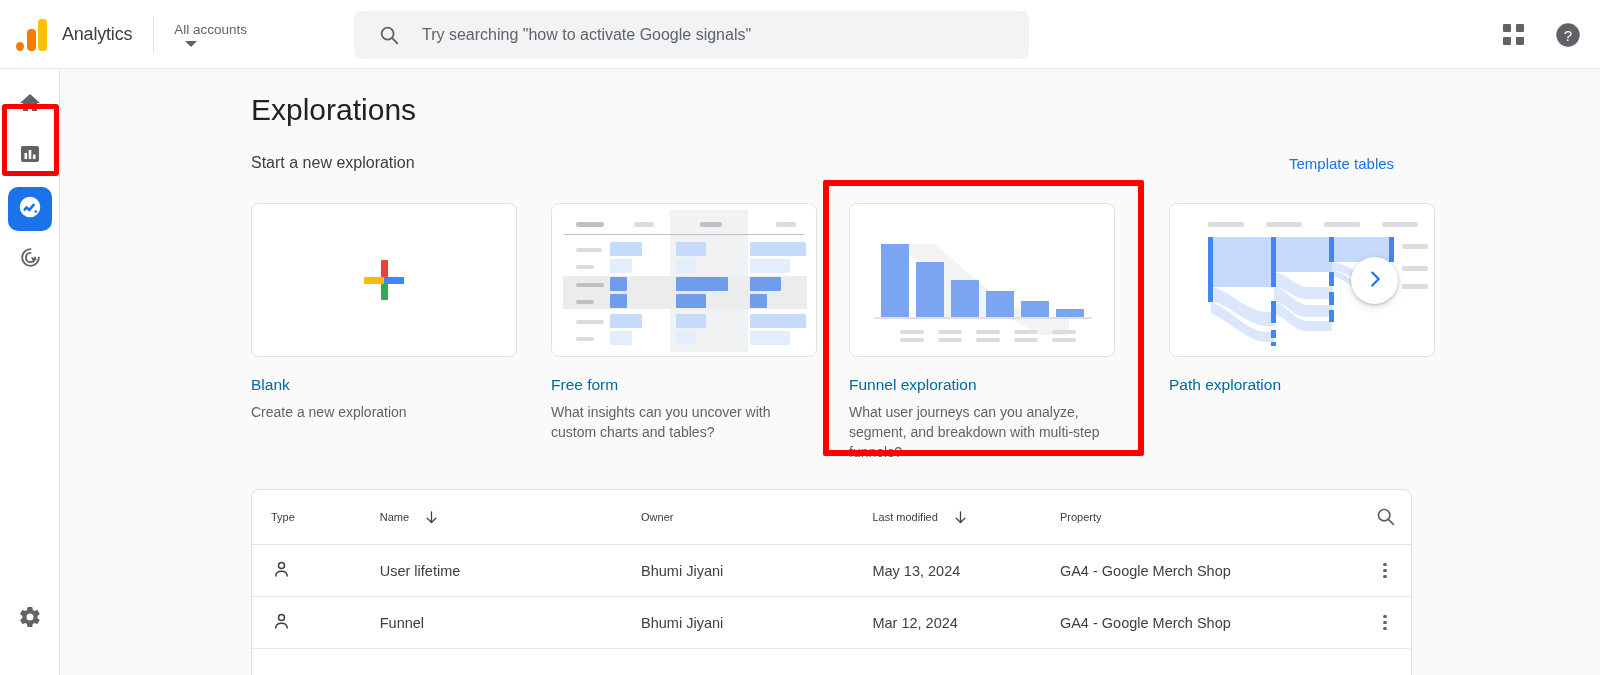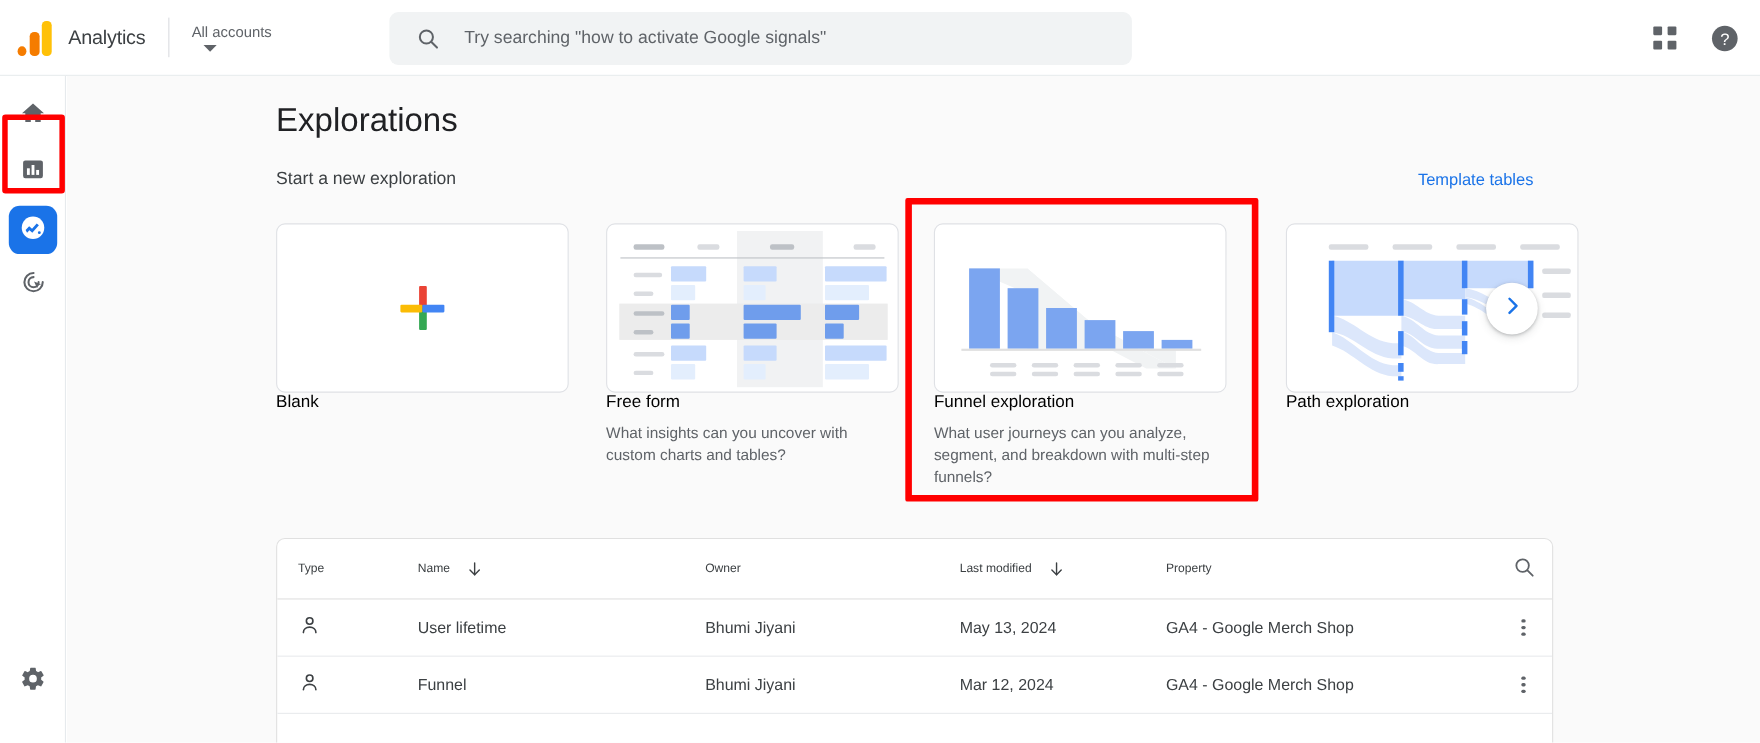--- a/index.html
+++ b/index.html
@@ -111,21 +111,21 @@
   }
 
   
   .cards { position: absolute; left: 190px; top: 134px; }
   .card { position: absolute; top: 0; width: 266px; cursor: pointer; }
   .card .thumb {
     width: 266px; height: 154px;
     background: #fff; border: 1px solid #dfe1e5; border-radius: 8px;
     overflow: hidden; position: relative;
   }
-  .card .ctitle { font-size: 15.5px; color: #000000; }
+  .card .ctitle { margin-top: 19px; font-size: 15.5px; color: #0369a1; }
   .card .cdesc  { margin-top: 8px; font-size: 14px; color: #5f6368;
                   line-height: 20px; width: 262px; }
 
   .card-blank  { left: 0; }
   .card-free   { left: 300px; }
   .card-funnel { left: 598px; }
   .card-path   { left: 918px; }
 
   
   .plus-wrap { position: absolute; left: 50%; top: 50%;
@@ -291,20 +291,21 @@
     <div class="card card-blank">
       <div class="thumb">
         <div class="plus-wrap">
           <span class="pl-red"></span>
             <span class="pl-green"></span>
           <span class="pl-yellow"></span>
             <span class="pl-blue"></span>
         </div>
       </div>
       <div class="ctitle">Blank</div>
+      <div class="cdesc">Create a new exploration</div>
     </div>
 
     <div class="card card-free">
       <div class="thumb">
         <div class="ff">
           <div class="colhl"></div>
           <div class="rowhl"></div>
           <div class="hdr" style="left:24px;  top:18px; width:28px;"></div>
           <div class="hdr" style="left:82px;  top:18px; width:20px; background:#dadce0;"></div>
           <div class="hdr" style="left:148px; top:18px; width:22px;"></div>

